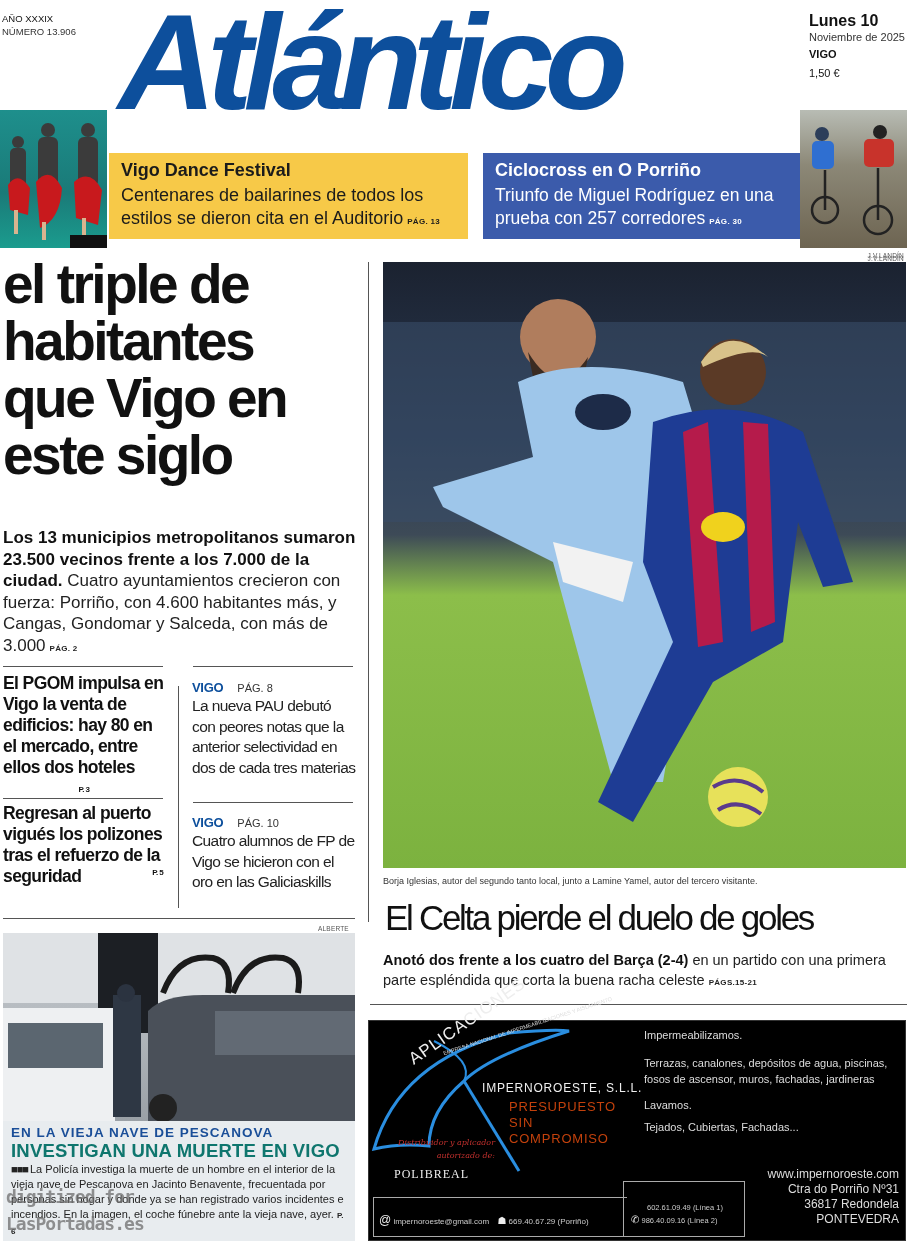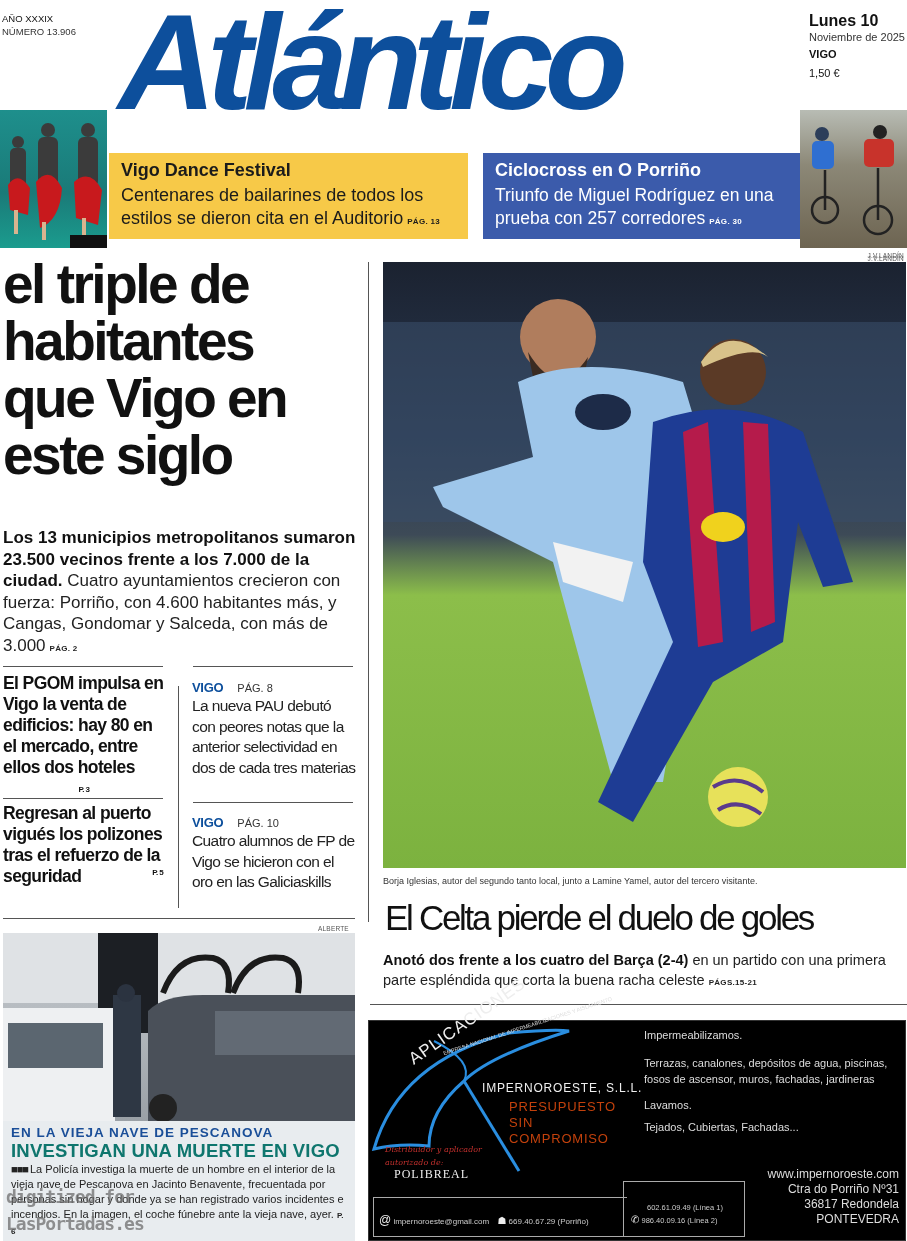--- a/index.html
+++ b/index.html
@@ -202,21 +202,21 @@
     <path d="M95 60 L150 150" stroke="#2a8ee0" stroke-width="3"></path>
   </svg>
   <div class="abs" style="left:70px;top:2px;font-size:5.5px;color:#ddd;transform:rotate(-18deg)">EMPRESA NACIONAL DE IMPERMEABILIZACIONES Y AISLAMIENTO</div>
   <div class="abs" style="left:42px;top:30px;font-size:17px;color:#eee;letter-spacing:1px;transform:rotate(-35deg);transform-origin:left">APLICACIONES</div>
   <div class="abs" style="left:113px;top:60px;font-size:12px;color:#eee;letter-spacing:.8px">IMPERNOROESTE, S.L.L.</div>
   <div class="abs" style="left:140px;top:78px;width:110px;text-align:left;color:#c2410c;font-size:13px;line-height:16px;letter-spacing:.8px">
     <div>PRESUPUESTO</div>
       <div>SIN</div>
       <div>COMPROMISO</div>
   </div>
-  <div class="abs" style="left:16px;top:122px;width:110px;text-align:left;color:#c2302d;font-family:'DejaVu Serif',serif;font-style:italic;font-size:8px;line-height:13px">
+  <div class="abs" style="left:16px;top:115px;width:110px;text-align:right;color:#c2302d;font-family:'DejaVu Serif',serif;font-style:italic;font-size:8px;line-height:13px">
     <div>Distribuidor y aplicador</div>
       <div>autorizado de:</div>
   </div>
   <div class="abs" style="left:25px;top:146px;font-family:'Liberation Serif',serif;font-weight:400;font-size:12px;color:#eee;letter-spacing:1px">POLIBREAL</div>
   <div class="abs txt" style="left:275px;top:6px;width:260px">
     <div>Impermeabilizamos.</div>
     <div style="margin-top:12px">Terrazas, canalones, depósitos de agua, piscinas, fosos de ascensor, muros, fachadas, jardineras</div>
     <div style="margin-top:10px">Lavamos.</div>
     <div style="margin-top:6px">Tejados, Cubiertas, Fachadas...</div>
   </div>

